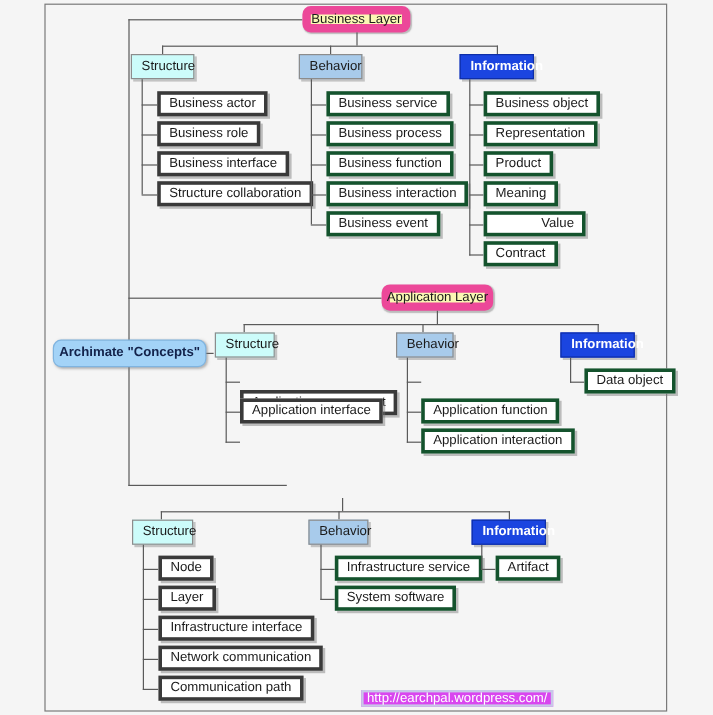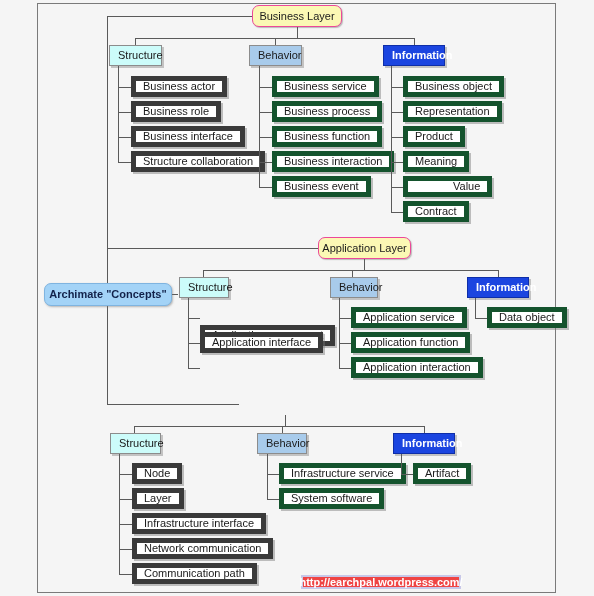--- a/index.html
+++ b/index.html
@@ -50,31 +50,31 @@
     line-height: 1;
     display: flex;
     align-items: center;
     white-space: nowrap;
     color: #1a1a1a;
   }
 
   
   .leaf {
     background: #ffffff;
-    border: 5px solid #14532d;
+    border: 3px solid #14532d;
     padding: 0 7px;
     height: 21px;
     box-shadow: 2px 2px 0 rgba(120,120,120,0.45);
   }
   .leaf.dark { border-color: #3a3a3a; }
 
   
   .layer-title {
     background: #fbf8b4;
-    border: 1px solid #ec4899;
+    border: 7px solid #ec4899;
     border-radius: 7px;
     padding: 0 9px;
     height: 22px;
     justify-content: center;
     box-shadow: 1px 1px 1px rgba(130,130,130,0.5);
   }
 
   
   .cat {
     padding: 0 8px;
@@ -100,25 +100,25 @@
     padding: 0 10px;
     justify-content: center;
     font-weight: bold;
     font-size: 11px;
     color: #12224a;
     box-shadow: 1px 1px 2px rgba(120,120,120,0.5);
   }
 
   
   .url-badge {
-    background: #ef4444;
+    background: #d946ef;
     border: 2px solid #c8c8e8;
     color: #ffffff;
     font-size: 11px;
-    font-weight: bold;
+    font-weight: normal;
     height: 14px;
     padding: 0 6px;
     justify-content: center;
   }
 </style>
 </head>
 <body>
 
 <div id="canvas">
   <div id="frame"></div>
@@ -195,21 +195,20 @@
   <div class="hline" style="left:188px; top:343px; width:12px;"></div>
   <div class="hline" style="left:188px; top:368px; width:12px;"></div>
   <div class="node leaf dark" style="left:200px; top:325px;">Application component</div>
   <div class="node leaf dark" style="left:200px; top:332px;">Application interface</div>
 
   <div class="node cat behavior" style="left:330px; top:277px; width:48px;">Behavior</div>
   <div class="vline" style="left:339px; top:298px; height:71px;"></div>
   <div class="hline" style="left:339px; top:318px; width:12px;"></div>
   <div class="hline" style="left:339px; top:343px; width:12px;"></div>
   <div class="hline" style="left:339px; top:368px; width:12px;"></div>
-  <div class="node leaf" style="left:351px; top:307px;">Application service</div>
   <div class="node leaf" style="left:351px; top:332px;">Application function</div>
   <div class="node leaf" style="left:351px; top:357px;">Application interaction</div>
 
   <div class="node cat information" style="left:467px; top:277px; width:62px;">Information</div>
   <div class="vline" style="left:475px; top:298px; height:21px;"></div>
   <div class="hline" style="left:475px; top:318px; width:12px;"></div>
   <div class="node leaf" style="left:487px; top:307px;">Data object</div>
 
   <div class="vline" style="left:285px; top:415px; height:11px;"></div>
   <div class="hline" style="left:134px; top:426px; width:291px;"></div>

